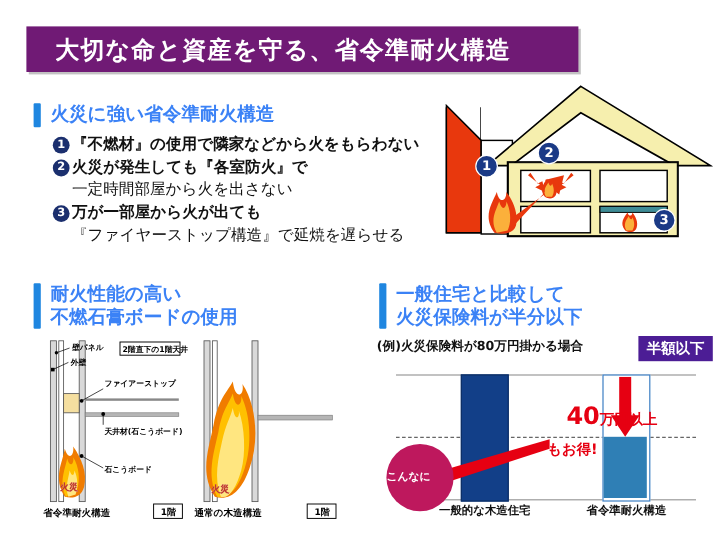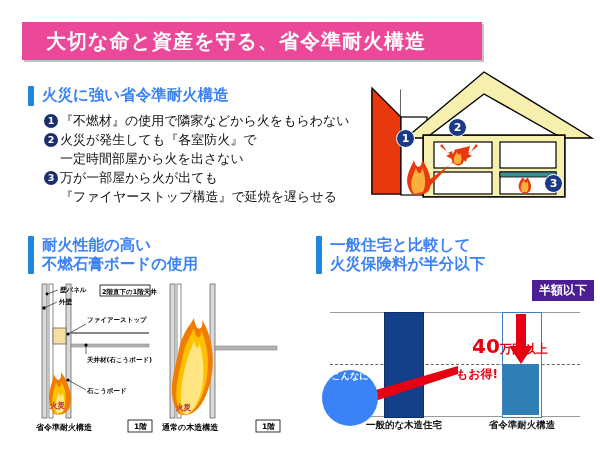--- a/index.html
+++ b/index.html
@@ -8,21 +8,21 @@
     background:#ffffff;
     font-family:"DejaVu Sans","Liberation Sans",sans-serif;
     position:relative;overflow:hidden;
     color:#111;
   }
   .stage{position:absolute;left:0;top:0;width:600px;height:450px;}
 
   
   .title-banner{
     position:absolute;left:22px;top:22px;width:460px;height:38px;
-    background:#ec4899;
+    background:#701a75;
     box-shadow:2px 2px 0 rgba(120,120,120,.45);
     display:flex;align-items:center;
   }
   .title-banner .txt{
     color:#ffffff;font-size:20px;font-weight:bold;letter-spacing:1px;
     padding-left:24px;white-space:nowrap;
   }
 
   
   .sec-head{position:absolute;display:flex;align-items:flex-start;}
@@ -33,21 +33,21 @@
   }
 
   
   .bullets{position:absolute;left:44px;top:112px;width:320px;}
   .b-row{display:flex;align-items:flex-start;margin-bottom:1px;font-size:13px;line-height:18px;color:#111;}
   .b-num{
     flex:0 0 auto;width:14px;height:14px;border-radius:50%;
     background:#1b2f6e;color:#fff;font-size:9.5px;font-weight:bold;
     display:flex;align-items:center;justify-content:center;margin-top:2px;margin-right:2px;
   }
-  .b-txt{white-space:pre-line;}
+  .b-txt{white-space:pre-line;font-weight:bold;}
   .b-cont{padding-left:16px;font-size:13px;line-height:18px;margin-bottom:1px;}
 
   
   .house{position:absolute;left:366px;top:64px;width:228px;height:162px;}
   .badge{
     position:absolute;width:17px;height:17px;border-radius:50%;
     background:#1b3a86;color:#fff;font-size:11px;font-weight:bold;
     display:flex;align-items:center;justify-content:center;
     border:1px solid #fff;
   }
@@ -68,21 +68,21 @@
   .bar-solid{position:absolute;background:#123f88;border:1px solid #0d2f66;}
   .bar-outline{position:absolute;border:1px solid #3c7fc4;background:#fff;}
   .bar-fill{position:absolute;background:#2f7fb5;}
   .bar-name{position:absolute;font-size:9.5px;font-weight:bold;white-space:nowrap;text-align:center;}
   .save-big{position:absolute;color:#e60012;font-weight:bold;white-space:nowrap;}
   .save-num{font-size:20px;}
   .save-unit{font-size:12px;}
   .save-sub{position:absolute;color:#e60012;font-weight:bold;font-size:12px;white-space:nowrap;}
   .merit{
     position:absolute;width:56px;height:56px;border-radius:50%;
-    background:#3b82f6;color:#fff;display:flex;flex-direction:column;
+    background:#be185d;color:#fff;display:flex;
     align-items:center;justify-content:space-between;line-height:12px;
   }
   .merit .m1{font-size:9px;font-weight:bold;}
   .merit .m2{font-size:14px;font-weight:bold;}
 </style>
 </head>
 <body>
 
 <div class="stage">
 
@@ -234,20 +234,21 @@
     </svg>
   </div>
 
   <div class="sec-head" style="left:316px;top:236px;">
     <div class="sec-bar" style="height:38px;"></div>
     <div class="sec-title">一般住宅と比較して
 火災保険料が半分以下</div>
   </div>
 
   <div class="chart">
+    <div class="ex-text">(例)火災保険料が80万円掛かる場合</div>
     <div class="half-badge">半額以下</div>
 
     <div class="gridline" style="left:18px;top:30px;width:250px;"></div>
 
     <div class="dashline" style="left:18px;top:82px;width:250px;"></div>
 
     <div class="baseline" style="left:18px;top:134px;width:250px;"></div>
 
     <div class="bar-solid" style="left:72px;top:30px;width:38px;height:104px;"></div>
 

